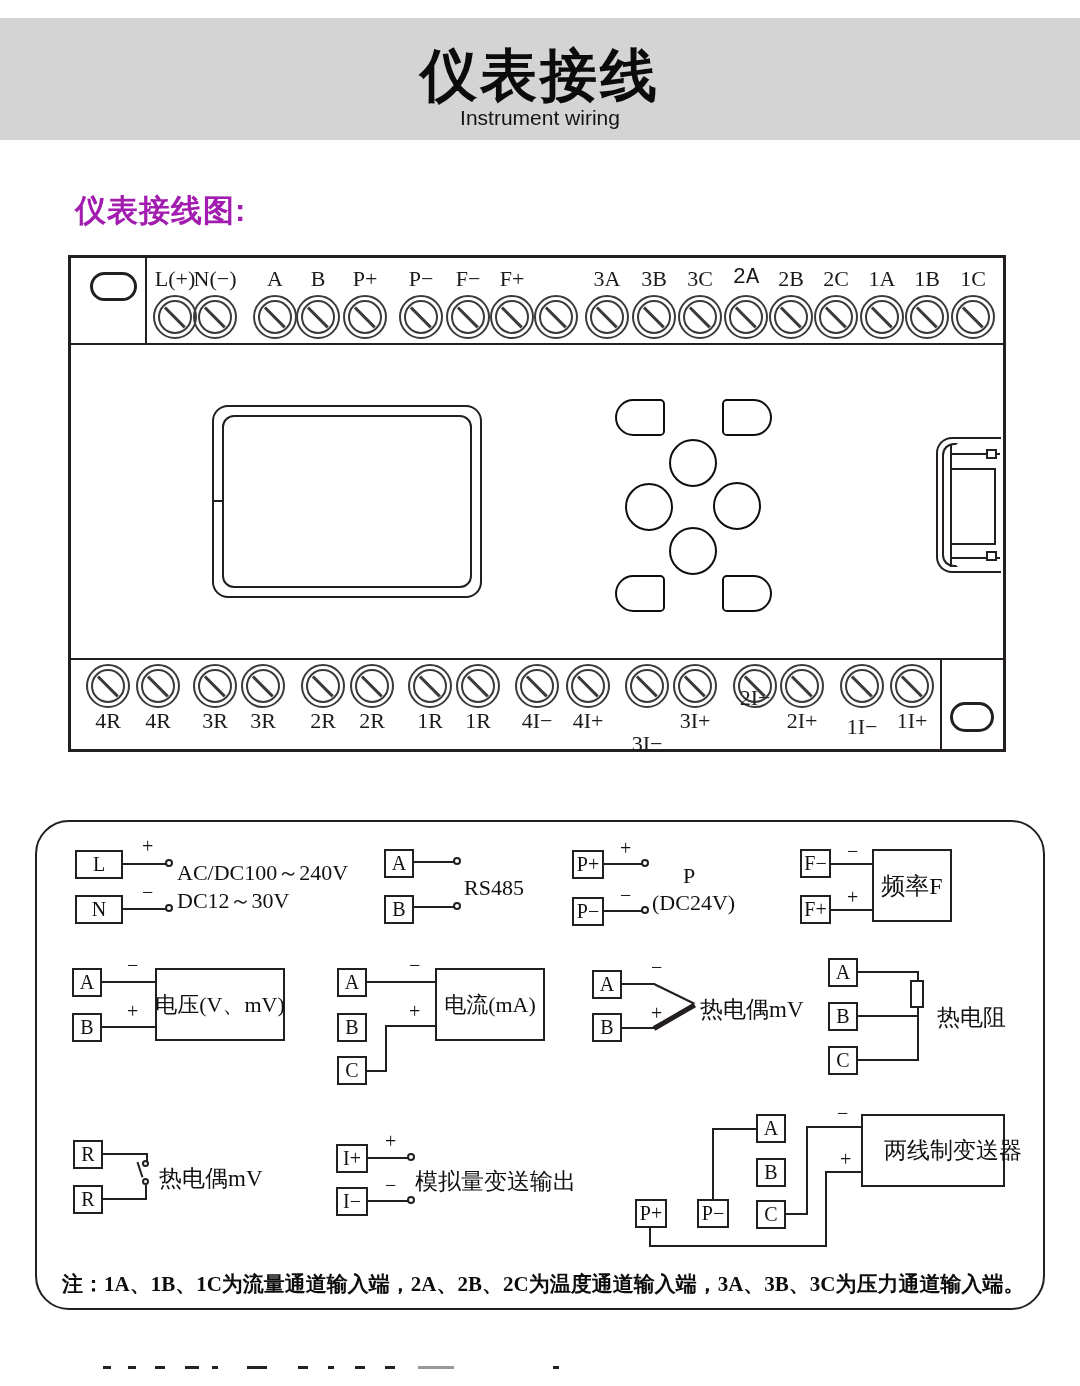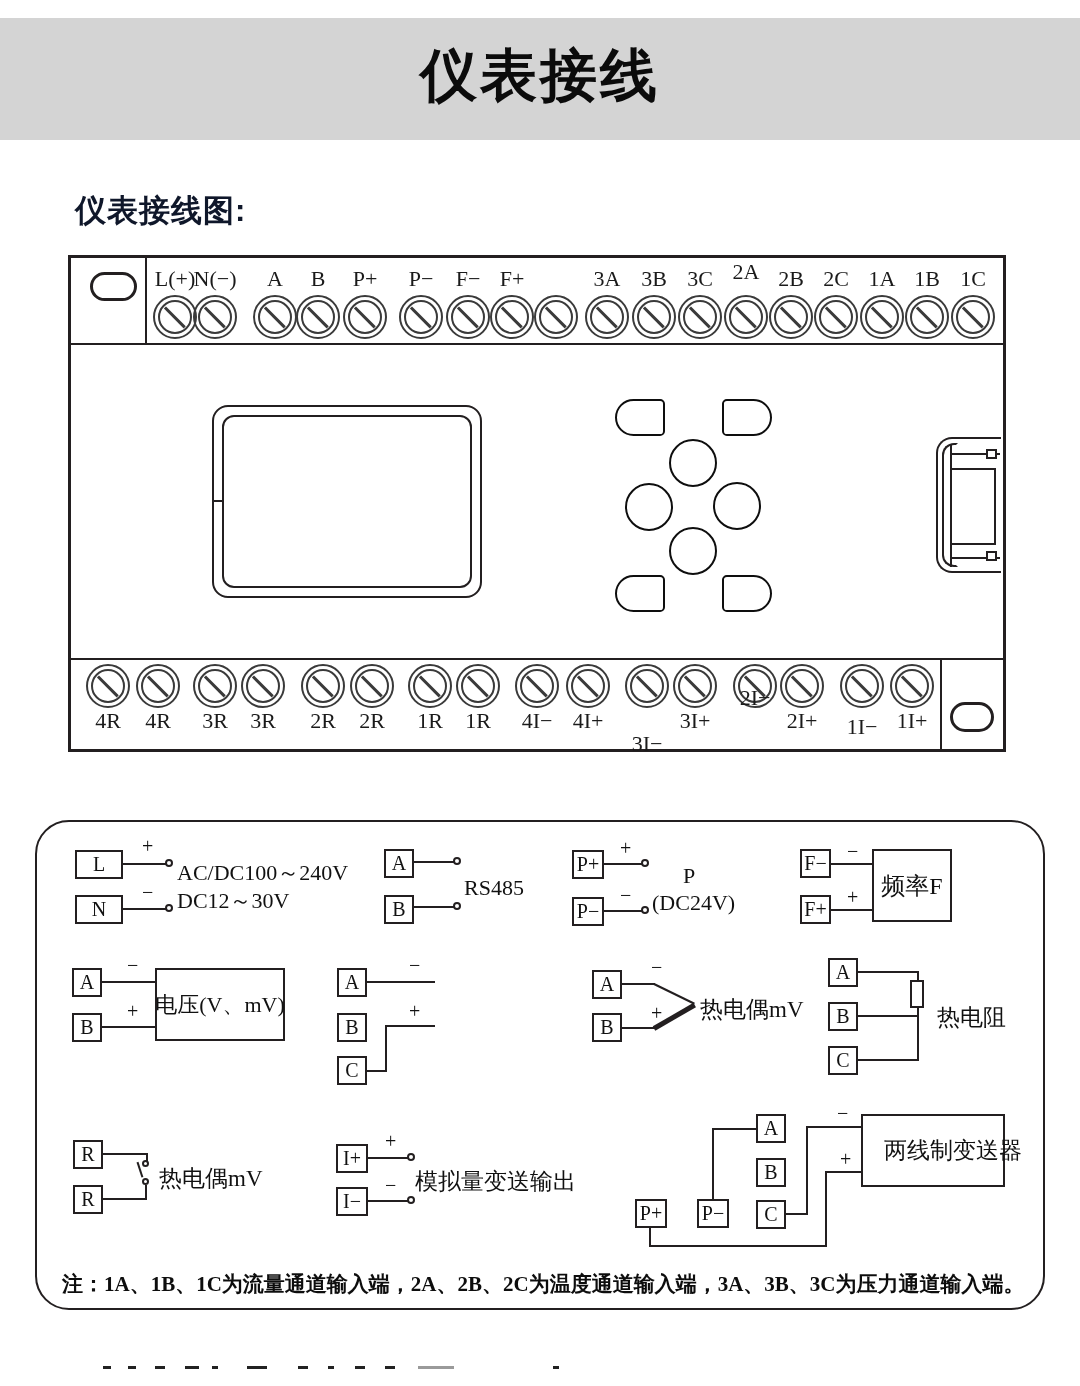--- a/index.html
+++ b/index.html
@@ -6,21 +6,21 @@
   *{box-sizing:border-box;}
   .page{position:relative;width:1080px;height:1386px;background:#fff;overflow:hidden;
         font-family:"Liberation Sans","DejaVu Sans",sans-serif;color:#111;}
   .abs{position:absolute;}
   
   .band{position:absolute;left:0;top:18px;width:1080px;height:122px;background:#d4d4d4;}
   .band-title{position:absolute;left:0;top:20px;width:100%;text-align:center;
               font-size:57px;font-weight:bold;color:#0b0b0b;letter-spacing:3px;}
   .band-sub{position:absolute;left:0;top:88px;width:100%;text-align:center;
             font-size:21px;color:#141414;}
-  .h1{position:absolute;font-size:31px;font-weight:bold;color:#0f172a;letter-spacing:1px;}
+  .h1{position:absolute;font-size:31px;font-weight:bold;color:#a21caf;letter-spacing:1px;}
   
   .device{position:absolute;left:68px;top:255px;width:938px;height:497px;border:3px solid #231f20;background:#fff;}
   .hline,.vline{position:absolute;background:#231f20;}
   .oval{position:absolute;border:3px solid #231f20;border-radius:16px;background:#fff;}
   .tlabel{position:absolute;width:70px;text-align:center;font:22px "Liberation Serif","DejaVu Serif",serif;color:#1a1a1a;}
   .screw{position:absolute;width:44px;height:44px;}
   .screw .o{position:absolute;inset:0;border:2.5px solid #3a3a3a;border-radius:50%;}
   .screw .i{position:absolute;inset:5px;border:2.5px solid #3a3a3a;border-radius:50%;}
   .screw .s{position:absolute;left:8px;right:8px;top:20.5px;height:2.5px;background:#3a3a3a;transform:rotate(45deg);}
   .disp-outer{position:absolute;left:141px;top:147px;width:270px;height:193px;border:2px solid #231f20;border-radius:16px;}
@@ -48,20 +48,21 @@
   .note{position:absolute;left:25px;top:448px;width:975px;font:bold 21px "Liberation Serif","DejaVu Serif",serif;color:#0d0d0d;white-space:nowrap;}
   .dash{position:absolute;height:3px;background:#222;}
 </style>
 </head>
 <body>
 
 <div class="page">
 
   <div class="band">
     <div class="band-title">仪表接线</div>
+    <div class="band-sub">Instrument wiring</div>
   </div>
 
   <div class="h1" style="left:75px;top:190px;">仪表接线图:</div>
 
   <div class="device" id="device">
     <div class="hline" style="left:0;top:85px;width:932px;height:2px;"></div>
     <div class="vline" style="left:74px;top:0;width:2px;height:85px;"></div>
     <div class="oval" style="left:19px;top:14px;width:47px;height:29px;"></div>
 
     <div class="hline" style="left:0;top:400px;width:932px;height:2px;"></div>
@@ -154,21 +155,21 @@
         <div class="o"></div>
         <div class="i"></div>
         <div class="s"></div>
       </div>
       <div class="tlabel" style="left: 594px; top: 8px;">3C</div>
       <div class="screw" style="left: 607px; top: 37px;">
         <div class="o"></div>
         <div class="i"></div>
         <div class="s"></div>
       </div>
-      <div class="tlabel" style="left: 640px; top: 1px;">2A</div>
+      <div class="tlabel" style="left: 640px; top: 7px; font-family: Liberation Mono, monospace;">2A</div>
       <div class="screw" style="left: 653px; top: 37px;">
         <div class="o"></div>
         <div class="i"></div>
         <div class="s"></div>
       </div>
       <div class="tlabel" style="left: 685px; top: 8px;">2B</div>
       <div class="screw" style="left: 698px; top: 37px;">
         <div class="o"></div>
         <div class="i"></div>
         <div class="s"></div>
@@ -346,20 +347,21 @@
 
     <div class="tb" style="left:300px;top:146px;">A</div>
     <div class="tb" style="left:300px;top:191px;">B</div>
     <div class="tb" style="left:300px;top:234px;">C</div>
     <div class="wire" style="left:330px;top:159px;width:68px;"></div>
     <div class="wire" style="left:330px;top:248px;width:20px;"></div>
     <div class="vwire" style="left:348px;top:203px;height:47px;"></div>
     <div class="wire" style="left:348px;top:203px;width:50px;"></div>
     <div class="sign" style="left:372px;top:132px;">−</div>
     <div class="sign" style="left:372px;top:178px;">+</div>
+    <div class="bigbox" style="left:398px;top:146px;width:110px;height:73px;">电流(mA)</div>
 
     <div class="tb" style="left:555px;top:148px;">A</div>
     <div class="tb" style="left:555px;top:191px;">B</div>
     <div class="wire" style="left:585px;top:161px;width:33px;"></div>
     <div class="wire" style="left:585px;top:205px;width:33px;"></div>
     <div class="slant" style="left:617px;top:161px;width:45px;height:2px;transform:rotate(26deg);"></div>
     <div class="slant" style="left:617px;top:204px;width:47px;height:5px;transform:rotate(-30deg);"></div>
     <div class="sign" style="left:614px;top:134px;">−</div>
     <div class="sign" style="left:614px;top:180px;">+</div>
     <div class="txt" style="left:663px;top:172px;font-size:23px;text-align:right;">热电偶mV</div>

